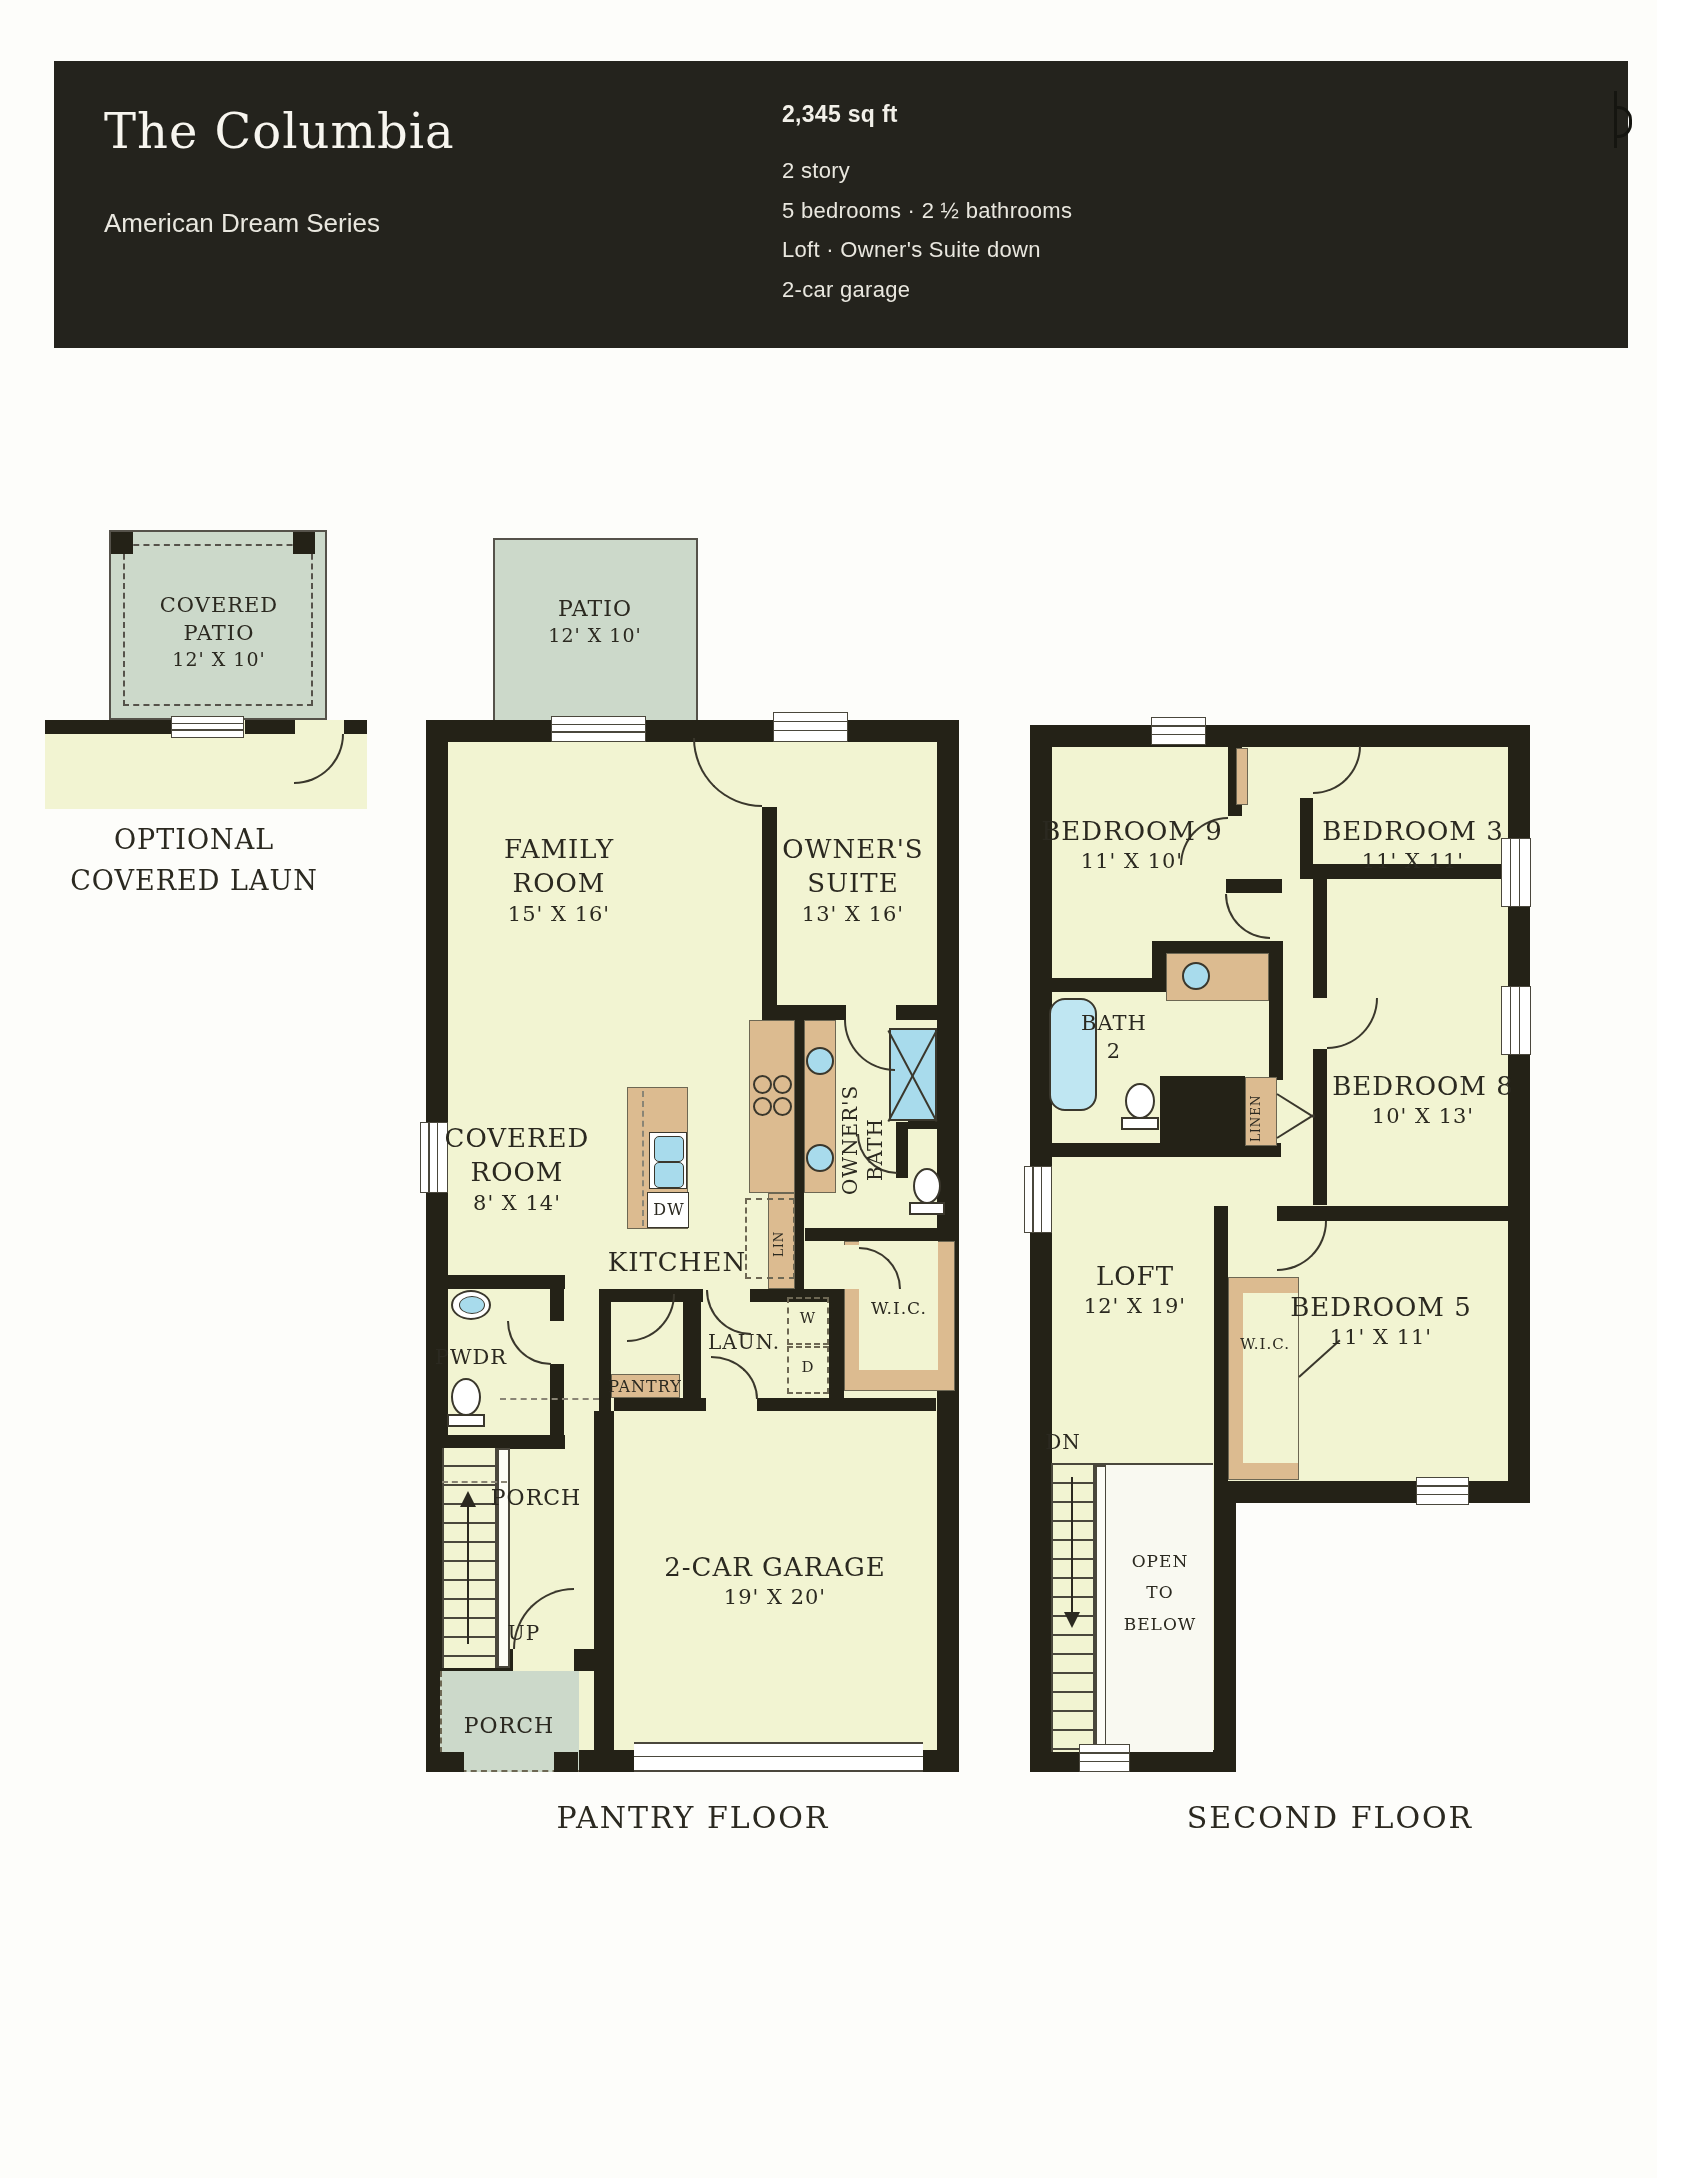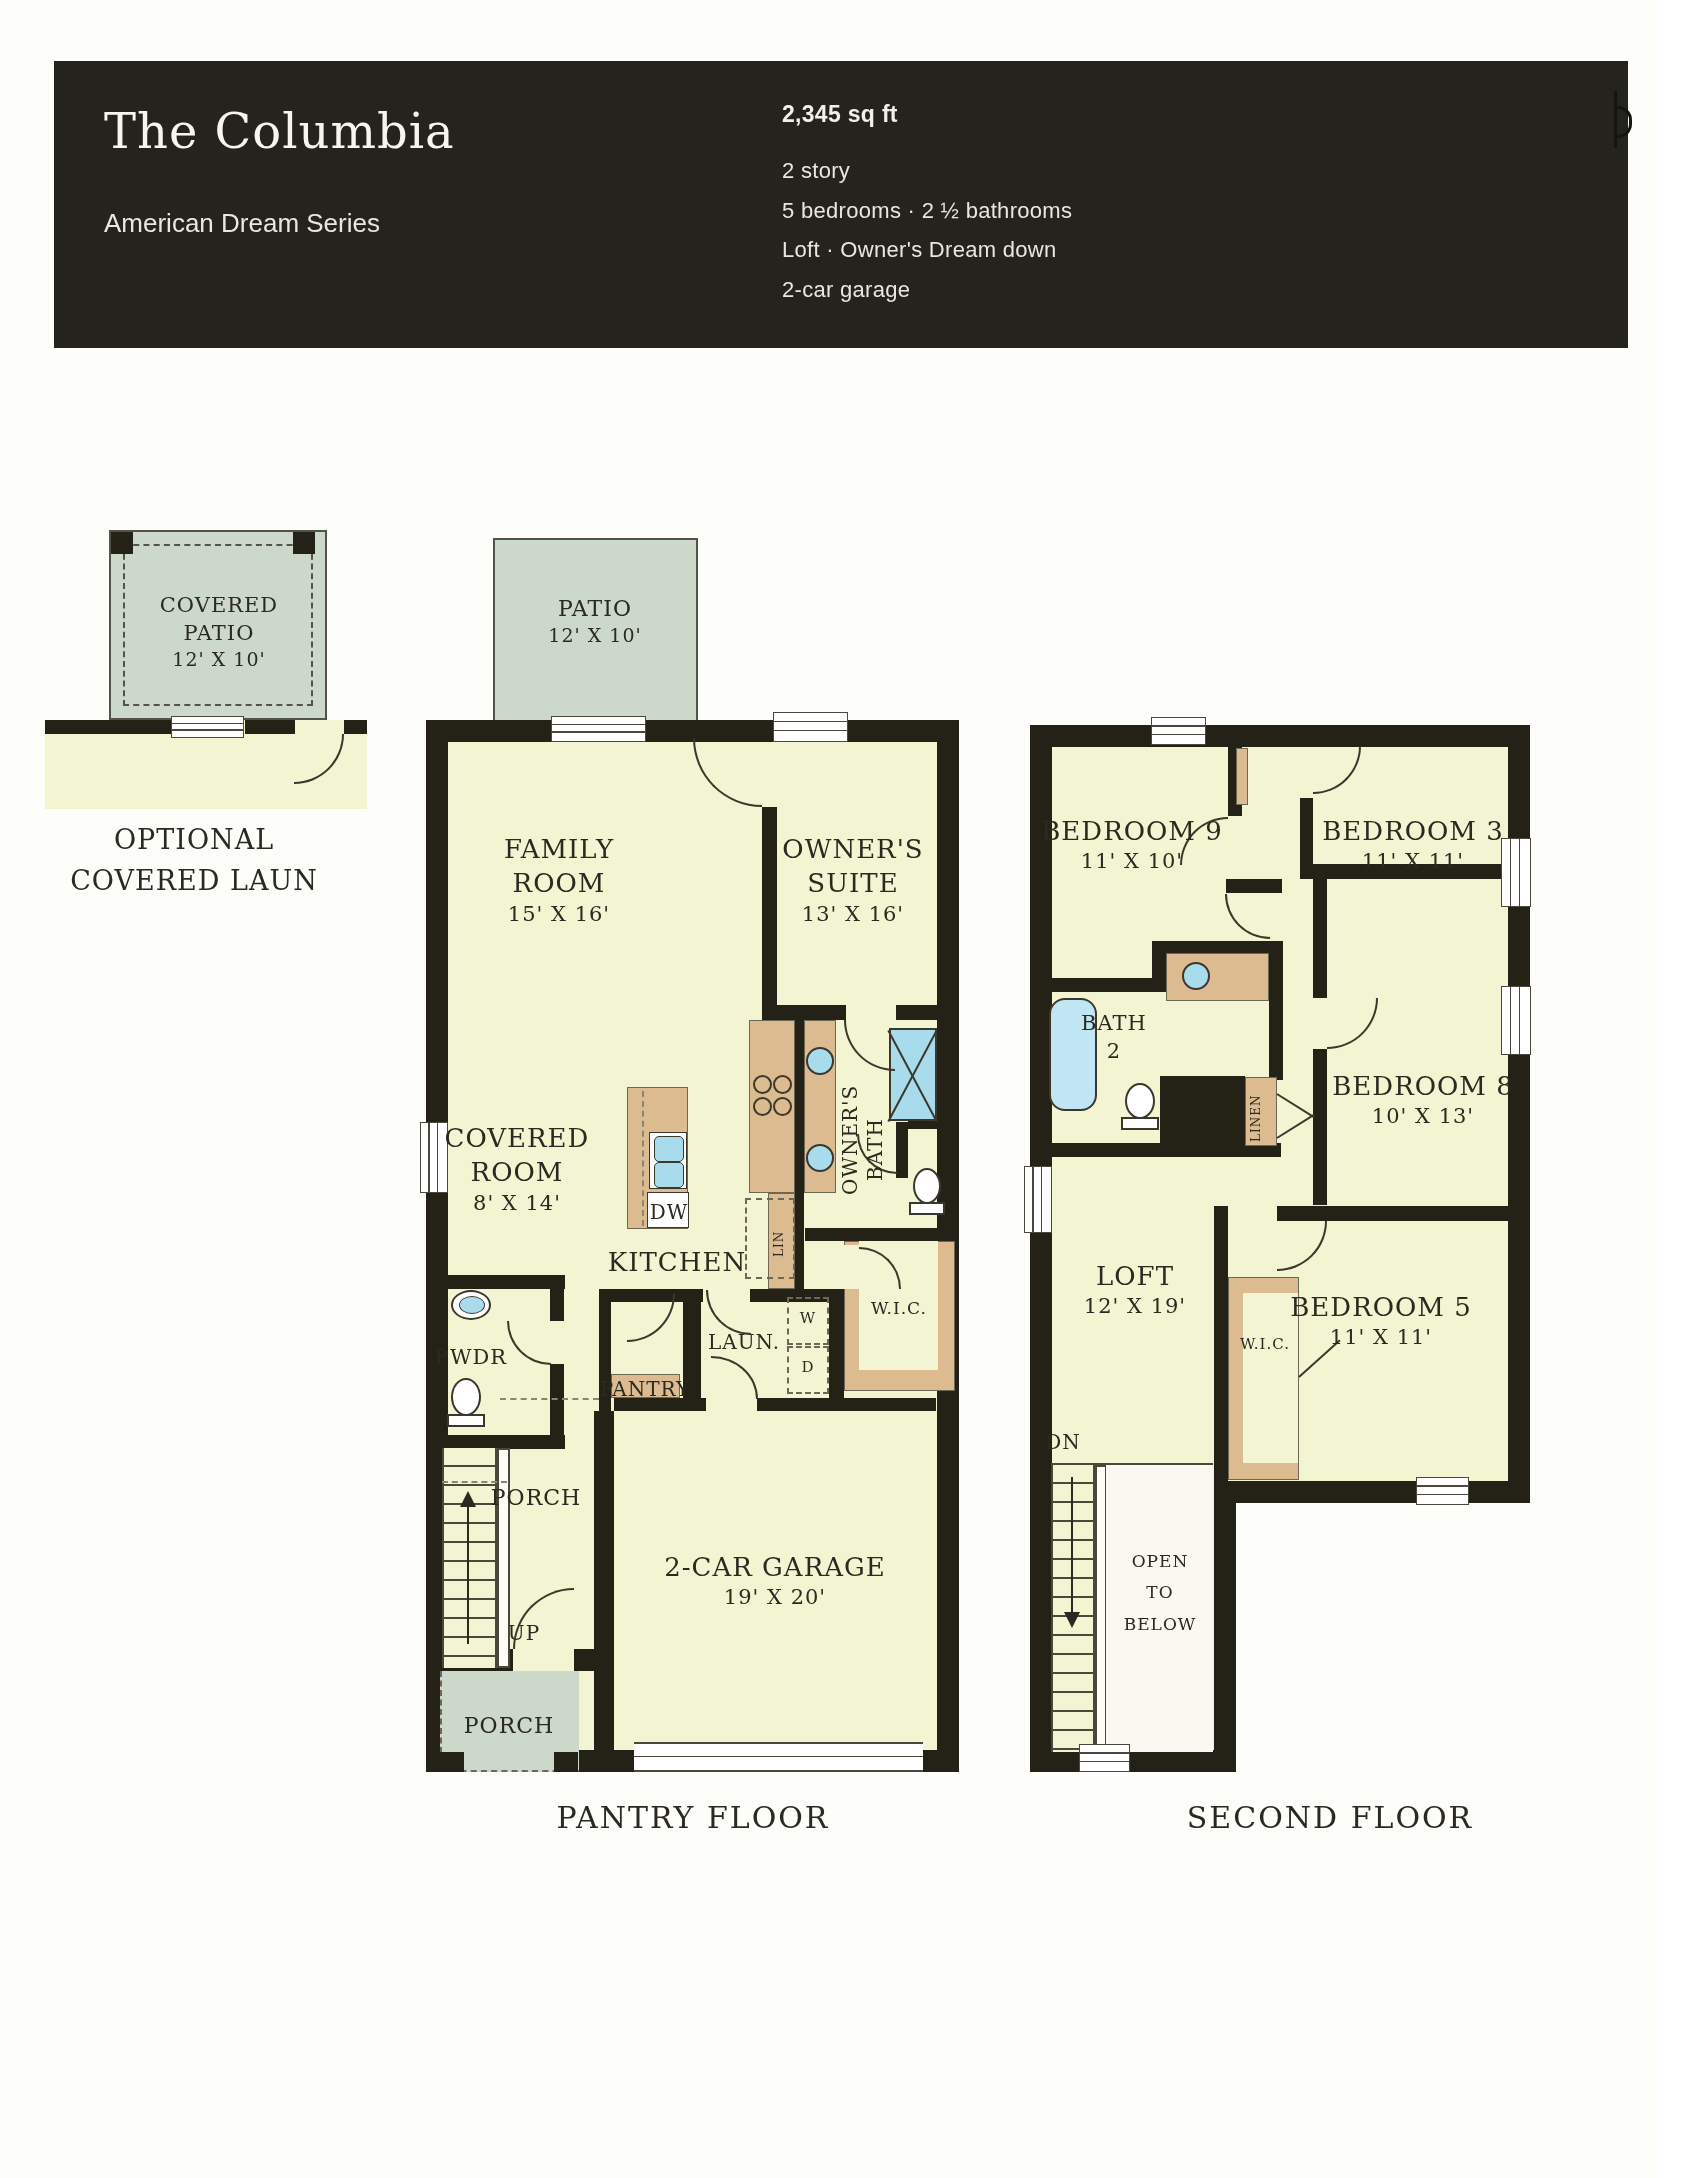--- a/index.html
+++ b/index.html
@@ -6,21 +6,21 @@
   #canvas{position:relative;width:1657px;height:2178px;background:#fdfdfa;
           font-family:"DejaVu Serif",serif;color:#2b2920;overflow:hidden}
   .abs{position:absolute}
   .wall{position:absolute;background:#242217}
   .room{position:absolute;background:#f2f4d2}
   .sage{position:absolute;background:#ccd9ca}
   .tan{position:absolute;background:#dcbb90;border:1px solid #6d6753;box-sizing:border-box}
   .lbl{position:absolute;text-align:center;transform:translateX(-50%);line-height:1.32;letter-spacing:1px;white-space:nowrap}
   .cap{position:absolute;transform:translateX(-50%);font-size:30px;letter-spacing:2px;white-space:nowrap}
   .s27{font-size:27px}.s26{font-size:26px}.s22{font-size:22px}.s21{font-size:21px}
-  .s20{font-size:20px}.s19{font-size:19px}.s17{font-size:17px}.s16{font-size:20px}.s15{font-size:15px}
+  .s20{font-size:20px}.s19{font-size:19px}.s17{font-size:17px}.s16{font-size:16px}.s15{font-size:15px}
   .vtext{position:absolute;writing-mode:vertical-rl;transform:rotate(180deg);letter-spacing:1px;line-height:1}
   .fix{position:absolute;background:#fff;border:2px solid #3a372c;box-sizing:border-box}
   .round{border-radius:50%}
   .sink{position:absolute;background:#a8dbec;border:2px solid #3a372c;border-radius:50%;box-sizing:border-box}
   .dashbox{position:absolute;border:2px dashed #6d6753;box-sizing:border-box}
   .dline{position:absolute;border-top:2px dashed #8a8575}
   .arc{position:absolute;box-sizing:border-box}
   .arc-tl{border-top:2px solid #3a372c;border-left:2px solid #3a372c;border-top-left-radius:100%}
   .arc-tr{border-top:2px solid #3a372c;border-right:2px solid #3a372c;border-top-right-radius:100%}
   .arc-bl{border-bottom:2px solid #3a372c;border-left:2px solid #3a372c;border-bottom-left-radius:100%}
@@ -51,21 +51,21 @@
 <body>
 
 <div id="canvas">
 
   <div id="hdr">
     <div class="title">The Columbia</div>
     <div class="series">American Dream Series</div>
     <div class="spec sqft" style="top:40px">2,345 sq ft</div>
     <div class="spec" style="top:97px">2 story</div>
     <div class="spec" style="top:137px">5 bedrooms · 2 ½ bathrooms</div>
-    <div class="spec" style="top:176px">Loft · Owner's Dream down</div>
+    <div class="spec" style="top:176px">Loft · Owner's Suite down</div>
     <div class="spec" style="top:216px">2-car garage</div>
   </div>
   <div style="position:absolute;left:1606px;top:91px;width:26px;height:57px">
     <div style="position:absolute;left:8px;top:0;width:3px;height:57px;background:#151510"></div>
     <div style="position:absolute;left:11px;top:15px;width:12px;height:26px;border:3px solid #151510;border-left:none;border-radius:0 14px 14px 0"></div>
   </div>
 
   <div class="sage" style="left:109px;top:530px;width:218px;height:190px;border:2px solid #55524a;box-sizing:border-box"></div>
   <div class="dashbox" style="left:123px;top:544px;width:190px;height:162px;border-color:#55524a"></div>
   <div class="wall" style="left:111px;top:532px;width:22px;height:22px"></div>

